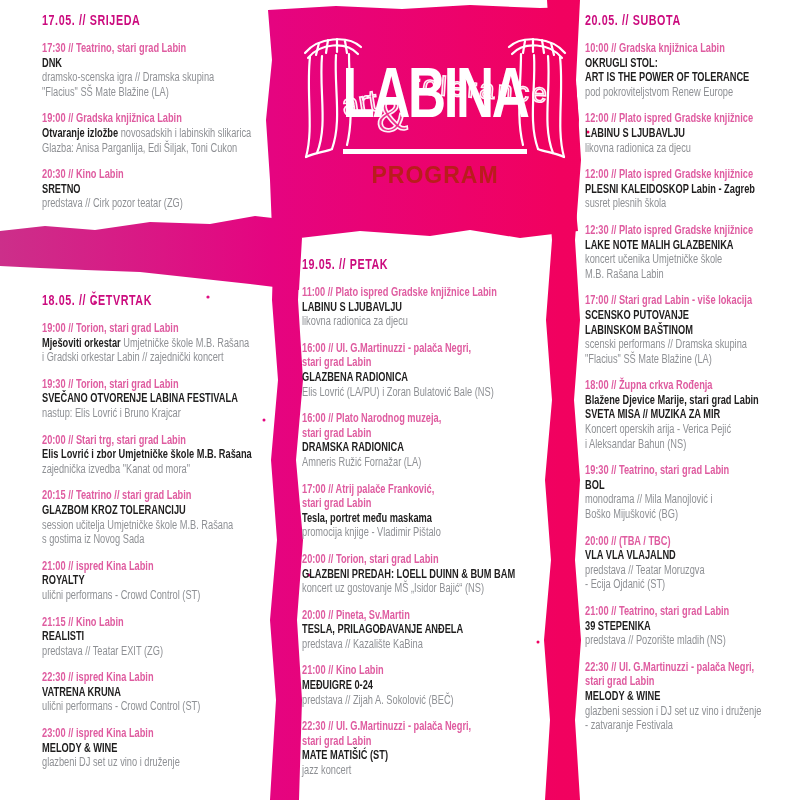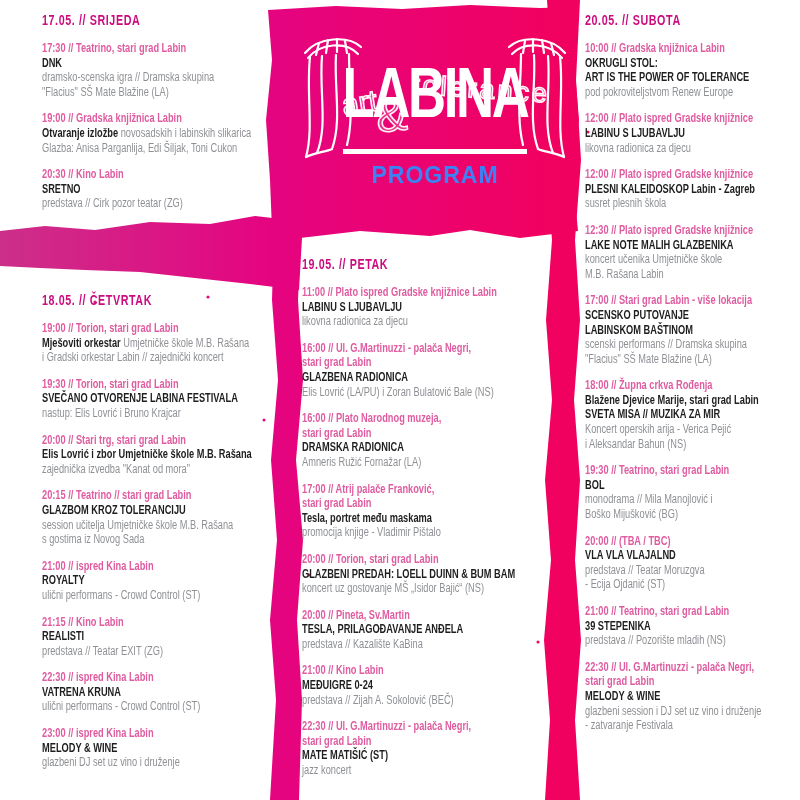--- a/index.html
+++ b/index.html
@@ -23,21 +23,21 @@
   .overlay-script{position:absolute;left:0;top:0;width:100%;height:160px;pointer-events:none;}
   .overlay-script span{
     position:absolute;color:rgba(255,255,255,0.18);
     -webkit-text-stroke:1.6px rgba(255,255,255,0.95);
     font-weight:400;white-space:nowrap;
   }
   .ov-art{left:62px;top:78px;font-size:30px;transform:rotate(-9deg);}
   .ov-amp{left:96px;top:80px;font-size:46px;transform:rotate(-6deg);}
   .ov-tol{left:132px;top:66px;font-size:27px;letter-spacing:3px;transform:rotate(4deg);}
   .program{position:absolute;left:0;top:152px;width:100%;text-align:center;
-    color:#3b82f6;font-size:23px;font-weight:800;letter-spacing:1px;line-height:31px;}
+    color:#b91c1c;font-size:23px;font-weight:800;letter-spacing:1px;line-height:31px;}
   
   .day-section{position:absolute;z-index:1;transform:scaleX(0.74);transform-origin:0 0;
     width:360px;font-size:12.5px;line-height:14.6px;}
   #day0{left:42px;top:12px;}
   #day1{left:42px;top:292px;}
   #day2{left:302px;top:256px;}
   #day3{left:585px;top:12px;}
   .date{color:var(--date-color,#CB0B7E);font-weight:900;font-size:14.5px;
     letter-spacing:0.8px;margin:0 0 13px 0;line-height:16px;white-space:nowrap;}
   .event{margin:0 0 12px 0;}

